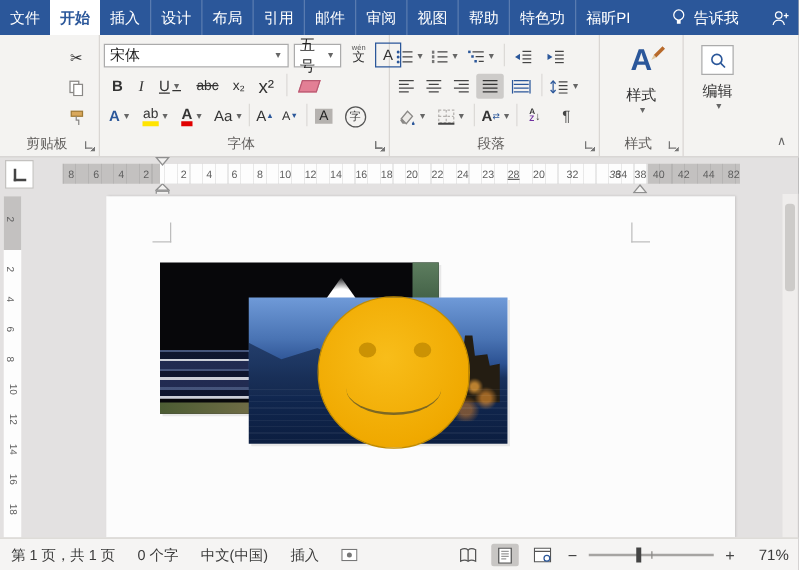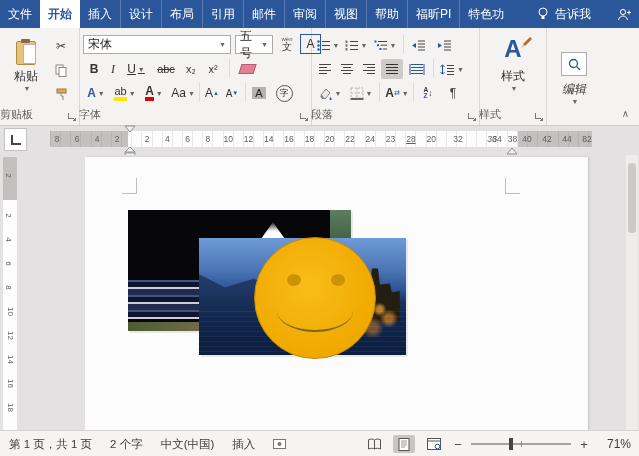--- a/index.html
+++ b/index.html
@@ -9,21 +9,21 @@
   #tabbar{position:absolute;left:0;top:0;width:639px;height:28px;background:#2b579a;display:flex;align-items:stretch;}
   .tab{color:#fff;font-size:12px;line-height:28px;padding:0 8px;white-space:nowrap;position:relative;}
   .tab + .tab{border-left:1px solid rgba(255,255,255,.22);}
   .tab.active{background:#fff;color:#2b579a;font-weight:bold;border-left:none;}
   .tab.active + .tab{border-left:none;}
   #tab-right{margin-left:auto;display:flex;align-items:center;color:#fff;font-size:12px;gap:6px;padding-right:8px;}
   .tbico{display:inline-flex;align-items:center;}
   
   #ribbon{position:absolute;left:0;top:28px;width:639px;height:97px;background:#f4f3f1;border-bottom:1px solid #cfcdcb;}
   .group{position:absolute;top:0;height:97px;border-right:1px solid #d9d6d3;}
-  .grp-label{position:absolute;left:0;right:4px;bottom:3px;text-align:left;font-size:11px;color:#605e5c;}
+  .grp-label{position:absolute;left:0;right:4px;bottom:3px;text-align:center;font-size:11px;color:#605e5c;}
   .launcher{position:absolute;bottom:4px;width:8px;height:8px;}
   .launcher::before{content:"";position:absolute;left:0;top:0;width:5px;height:5px;border-left:1px solid #777;border-bottom:1px solid #777;}
   .launcher::after{content:"";position:absolute;right:0;bottom:0;width:4px;height:4px;background:linear-gradient(135deg,transparent 55%,#777 55%);}
   .rbtn{position:absolute;display:flex;align-items:center;justify-content:center;height:20px;font-size:12px;color:#333;}
   .caret{font-size:7px;color:#666;margin-left:2px;}
   .combo{position:absolute;height:19px;background:#fff;border:1px solid #ababab;display:flex;align-items:center;font-size:12px;color:#222;padding:0 4px;box-sizing:border-box;}
   .combo .caret{margin-left:auto;}
   .vsep{position:absolute;width:1px;background:#dcdad7;top:3px;height:18px;}
   .sel{background:#cdcbc9;border-radius:2px;}
   
@@ -102,22 +102,22 @@
     <div id="tab-strip" style="display:flex;">
         <div class="tab active">开始</div>
         <div class="tab">插入</div>
         <div class="tab">设计</div>
         <div class="tab">布局</div>
         <div class="tab">引用</div>
         <div class="tab">邮件</div>
         <div class="tab">审阅</div>
         <div class="tab">视图</div>
         <div class="tab">帮助</div>
+        <div class="tab">特色功</div>
         <div class="tab">福昕PI</div>
-        <div class="tab">特色功</div>
       </div>
     <div id="tab-right">
       <span class="tbico">
         <svg class="ic" width="12" height="14" viewBox="0 0 12 14">
             <circle cx="6" cy="5" r="4" fill="none" stroke="#fff"></circle>
             <rect x="4.5" y="9" width="3" height="3" fill="#fff"></rect>
           </svg>
       </span>
       <span>告诉我</span>
       <span style="width:14px"></span>
@@ -128,29 +128,20 @@
             <path d="M10 4.5h4M12 2.5v4" stroke="#fff"></path>
           </svg>
       </span>
 
     </div>
   </div>
 
   <div id="ribbon">
 
     <div class="group" style="left:0;width:79px;">
-      <div class="rbtn" style="left:6px;top:6px;width:40px;height:64px;flex-direction:column;">
-        <span class="clip">
-            <span class="board"></span>
-            <span class="page"></span>
-            <span class="clasp"></span>
-          </span>
-        <span style="margin-top:3px;">粘贴</span>
-        <span class="caret">▼</span>
-      </div>
       <div class="rbtn" style="left:50px;top:8px;width:22px;">
           <span>✂</span>
         </div>
       <div class="rbtn" style="left:50px;top:32px;width:22px;">
         <svg class="ic" width="12" height="13" viewBox="0 0 12 13">
             <rect x="1" y="1" width="7" height="9" fill="#fff" stroke="#8a8886"></rect>
             <rect x="4" y="3.5" width="7" height="9" fill="#fff" stroke="#8a8886"></rect>
           </svg>
       </div>
       <div class="rbtn" style="left:50px;top:56px;width:22px;">
@@ -189,21 +180,21 @@
       <div class="rbtn" style="left:44px;top:31px;width:26px;text-decoration:underline;">
           <span>U</span>
           <span class="caret" style="text-decoration:none;">▼</span>
         </div>
       <div class="rbtn" style="left:74px;top:31px;width:26px;text-decoration:line-through;font-size:11px;">
           <span>abc</span>
         </div>
       <div class="rbtn" style="left:102px;top:31px;width:20px;font-size:11px;">
           <span>x₂</span>
         </div>
-      <div class="rbtn" style="left:124px;top:31px;width:20px;font-size:11px;">
+      <div class="rbtn" style="left:124px;top:31px;width:20px;font-size:15px;">
           <span>x²</span>
         </div>
       <div class="vsep" style="left:150px;top:31px;"></div>
       <div class="rbtn" style="left:156px;top:31px;width:24px;">
           <span class="eraser"></span>
         </div>
 
       <div class="rbtn" style="left:4px;top:55px;width:26px;color:#2b579a;font-weight:bold;">
           <span>A</span>
           <span class="caret">▼</span>
@@ -368,21 +359,21 @@
             </svg>
         </span>
         <span style="margin-top:4px;">样式</span>
         <span class="caret">▼</span>
       </div>
       <div class="grp-label">样式</div>
       <div class="launcher" style="right:3px;"></div>
     </div>
 
     <div class="group" style="left:546px;width:56px;border-right:none;">
-      <div class="bigbtn" style="left:10px;top:24px;width:36px;height:70px;font-style:italic;">
+      <div class="bigbtn" style="left:10px;top:8px;width:36px;height:70px;">
         <span class="mag-box">
           <svg class="ic" width="13" height="13" viewBox="0 0 13 13">
               <circle cx="5.5" cy="5.5" r="4" fill="none" stroke="#2b579a" stroke-width="1.3"></circle>
               <path d="M8.5 8.5l3.5 3.5" stroke="#2b579a" stroke-width="1.3"></path>
             </svg>
         </span>
         <span style="margin-top:5px;">编辑</span>
         <span class="caret">▼</span>
       </div>
     </div>
@@ -479,21 +470,21 @@
       <div class="mouth"></div>
     </div>
 
     <div id="vscroll">
         <div class="thumb"></div>
       </div>
   </div>
 
   <div id="statusbar">
     <span class="st-item">第 1 页，共 1 页</span>
-    <span class="st-item">2 个字</span>
+    <span class="st-item">0 个字</span>
     <span class="st-item">中文(中国)</span>
     <span class="st-item">插入</span>
     <span class="st-item">
       <svg class="ic" width="13" height="10" viewBox="0 0 13 10">
           <rect x="0.5" y="0.5" width="12" height="9" fill="#fff" stroke="#777"></rect>
           <circle cx="6.5" cy="5" r="2" fill="#777"></circle>
         </svg>
     </span>
     <div id="st-right">
       <span class="viewbtn">

